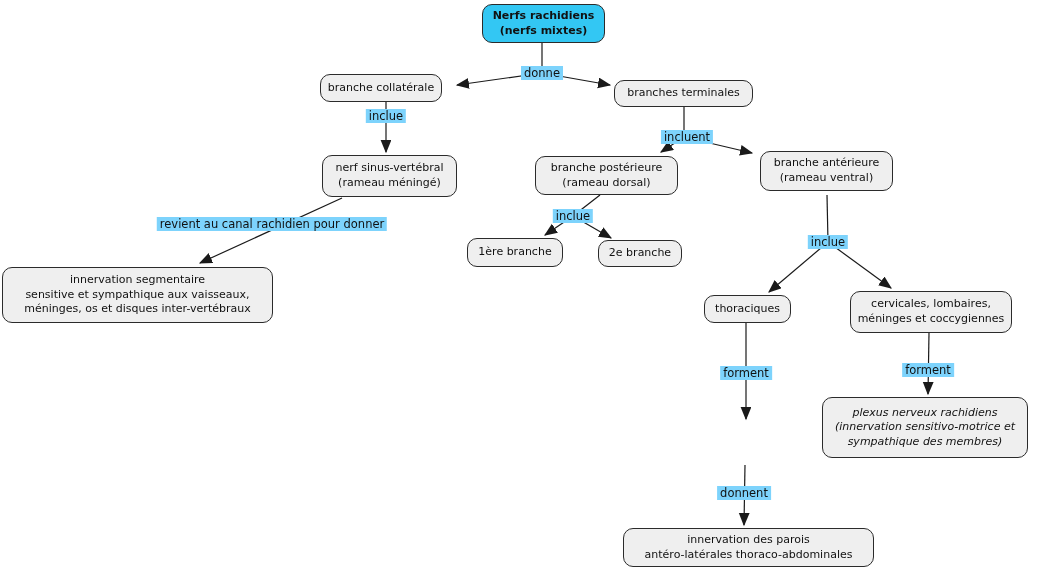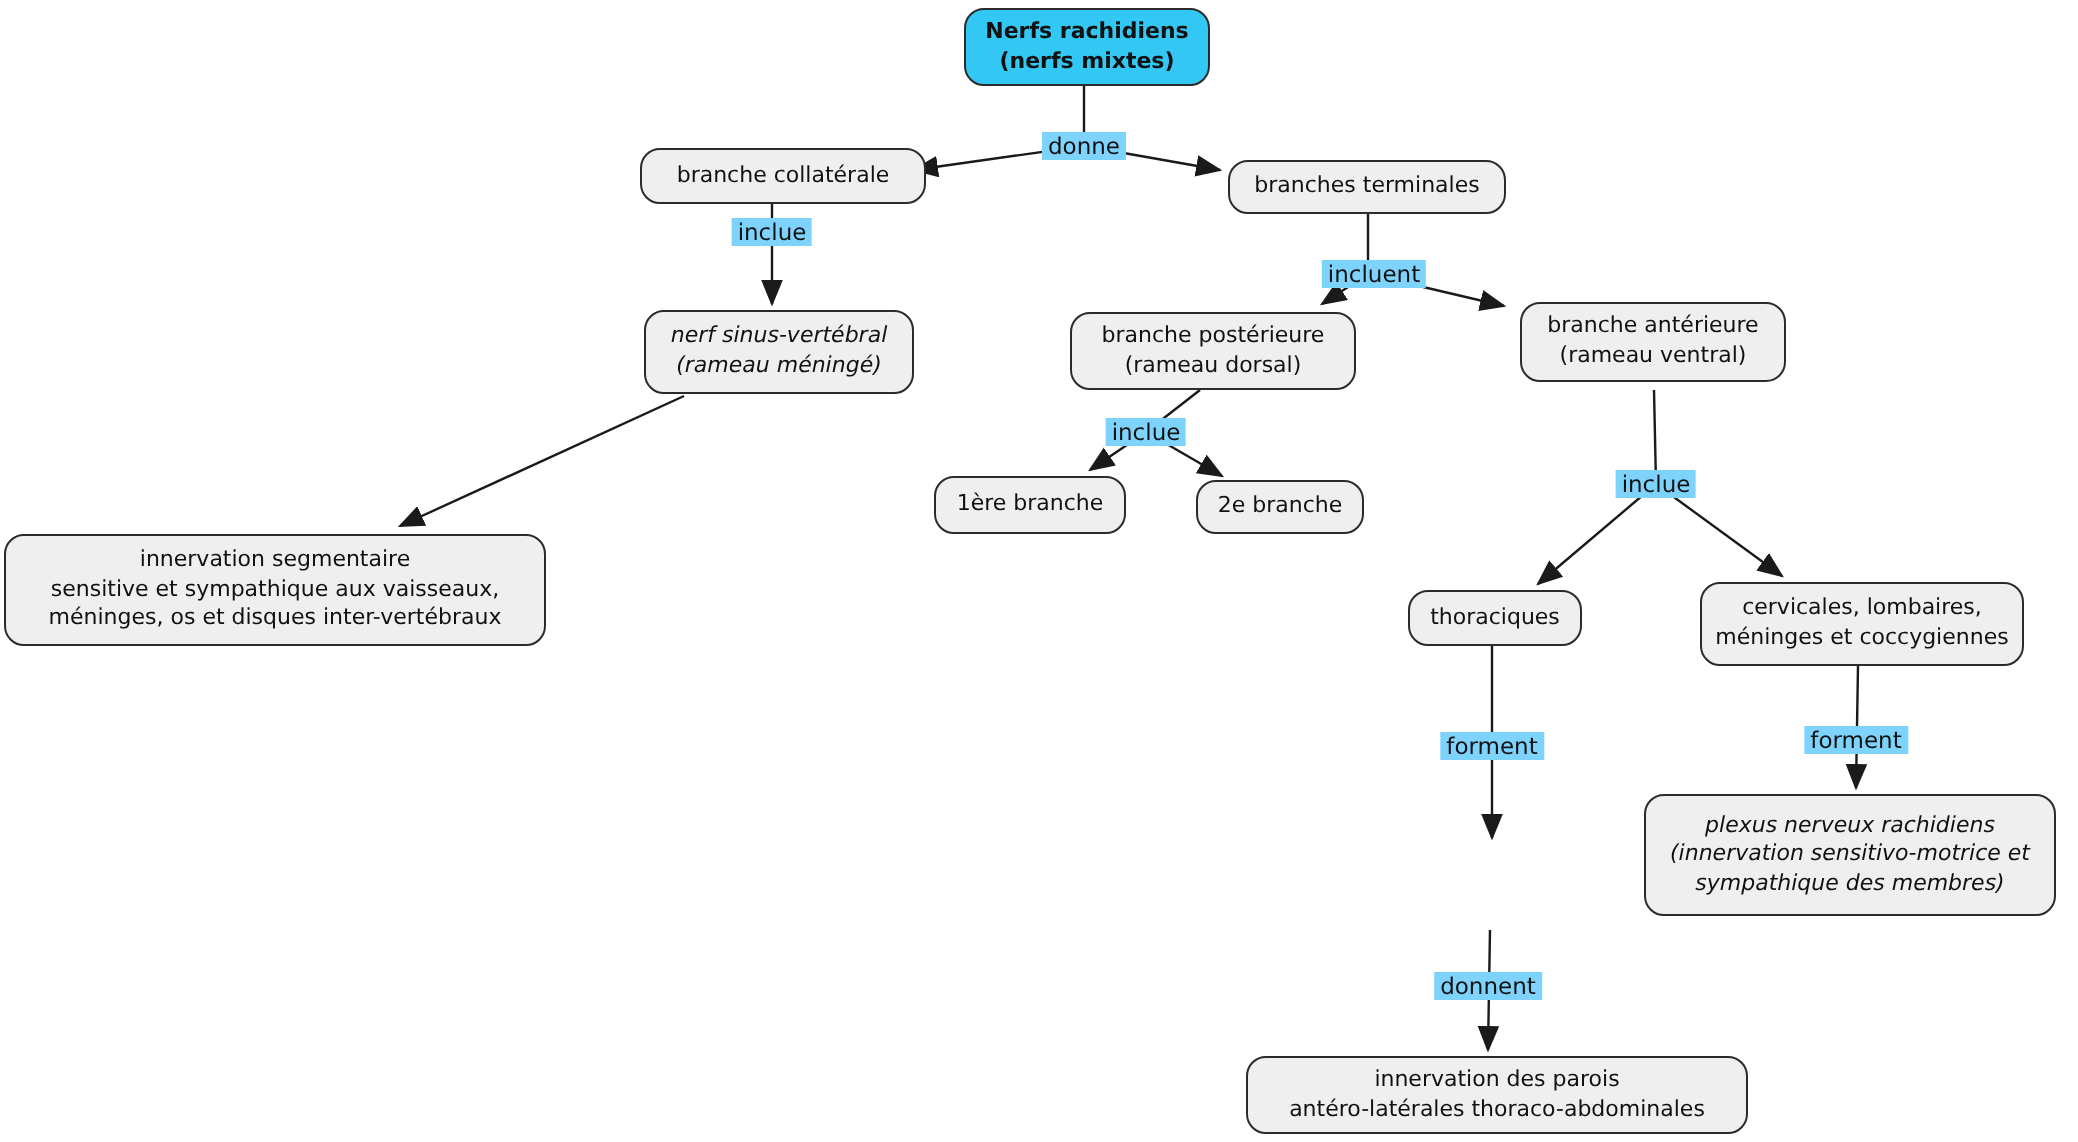--- a/index.html
+++ b/index.html
@@ -79,25 +79,25 @@
 
       <line x1="929" y1="333" x2="928" y2="394" marker-end="url(#arrow)"></line>
 
       <line x1="745" y1="465" x2="744" y2="525" marker-end="url(#arrow)"></line>
     </g>
   </svg>
 
   <div class="node root" style="left:482px; top:4px; width:123px; height:39px;">Nerfs rachidiens
 (nerfs mixtes)</div>
 
-  <div class="node" style="left:320px; top:74px; width:143px; height:28px;">branche collatérale</div>
+  <div class="node" style="left:320px; top:74px; width:122px; height:28px;">branche collatérale</div>
 
   <div class="node" style="left:614px; top:80px; width:139px; height:27px;">branches terminales</div>
 
-  <div class="node" style="left:322px; top:155px; width:135px; height:42px;font-style:italic;">nerf sinus-vertébral
+  <div class="node" style="left:322px; top:155px; width:135px; height:42px;">nerf sinus-vertébral
 (rameau méningé)</div>
 
   <div class="node" style="left:2px; top:267px; width:271px; height:56px;">innervation segmentaire
 sensitive et sympathique aux vaisseaux,
 méninges, os et disques inter-vertébraux</div>
 
   <div class="node" style="left:535px; top:156px; width:143px; height:39px;">branche postérieure
 (rameau dorsal)</div>
 
   <div class="node" style="left:760px; top:151px; width:133px; height:40px;">branche antérieure
@@ -119,20 +119,21 @@
 
   <div class="node" style="left:623px; top:528px; width:251px; height:39px;">innervation des parois
 antéro-latérales thoraco-abdominales</div>
 
   <span class="link-label" style="left:542px; top:73px;">donne</span>
 
   <span class="link-label" style="left:386px; top:116px;">inclue</span>
 
   <span class="link-label" style="left:687px; top:137px;">incluent</span>
 
+  <span class="link-label" style="left:272px; top:224px;">revient au canal rachidien pour donner</span>
 
   <span class="link-label" style="left:573px; top:216px;">inclue</span>
 
   <span class="link-label" style="left:828px; top:242px;">inclue</span>
 
   <span class="link-label" style="left:746px; top:373px;">forment</span>
 
   <span class="link-label" style="left:928px; top:370px;">forment</span>
 
   <span class="link-label" style="left:744px; top:493px;">donnent</span>

